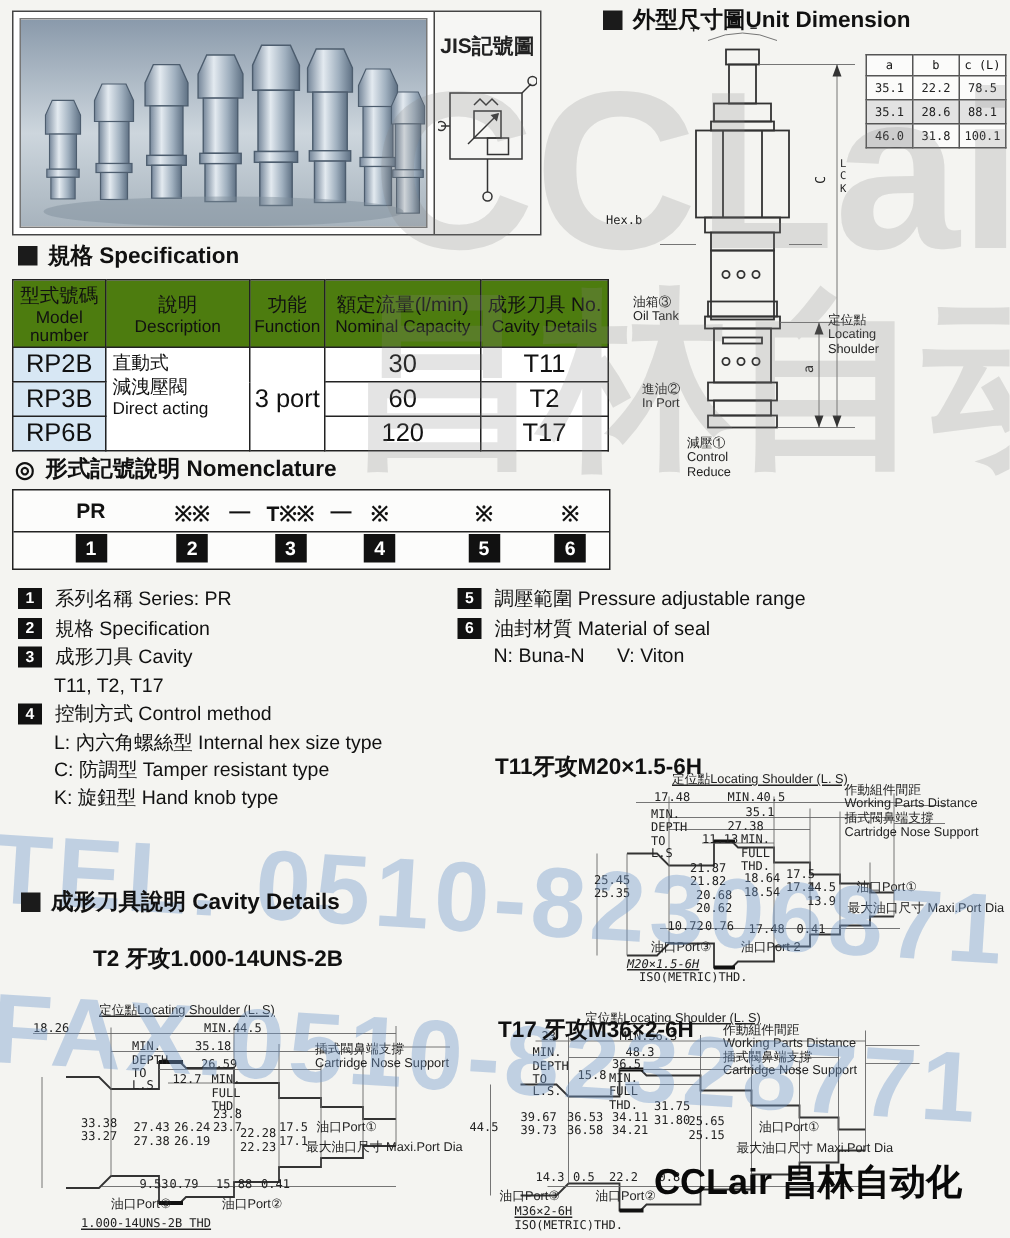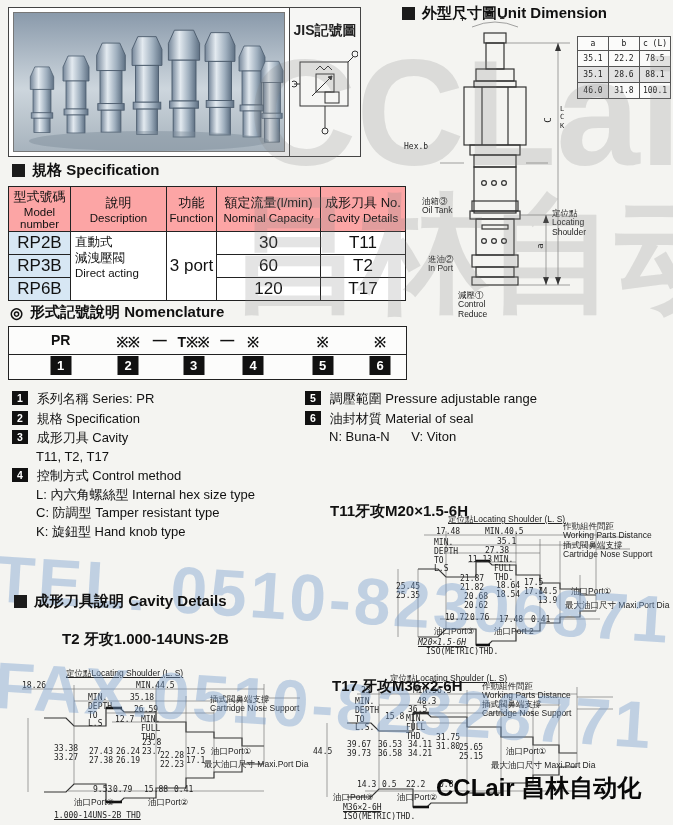--- a/index.html
+++ b/index.html
@@ -19,21 +19,21 @@
   .photo-box{left:8px;top:7px;width:351px;height:148px;border:1px solid #444;background:#fff;
              display:flex;z-index:2;}
   .photo-img{flex:1 1 auto;margin:4px;border:1px solid #777;overflow:hidden;}
   .jis-panel{width:70px;flex:0 0 auto;border-left:1px solid #444;background:#f6f6f4;
              display:flex;flex-direction:column;align-items:center;padding-top:14px;}
   .jis-label{font-size:14px;font-weight:bold;color:#222;}
   
   .spec-table{left:8px;top:186px;z-index:2;border-collapse:collapse;table-layout:fixed;
               background:#fff;}
   .spec-table th,.spec-table td{border:1.5px solid #222;text-align:center;padding:1px 2px;}
-  .spec-table th{background:#fca5a5;font-weight:normal;}
+  .spec-table th{background:#4d7c0f;font-weight:normal;}
   .spec-table .cn{font-size:13px;display:block;}
   .spec-table .en{font-size:11.5px;display:block;}
   .spec-table td{font-size:17px;}
   .spec-table td.model{background:#d7e7f4;}
   .spec-table td.desc{text-align:left;vertical-align:top;padding:3px 4px;font-size:12.5px;line-height:1.25;}
   .udim-table{left:577px;top:36px;z-index:2;border-collapse:collapse;background:#fbfbfa;
               font-family:"DejaVu Sans Mono",monospace;}
   .udim-table th,.udim-table td{border:1px solid #555;text-align:center;font-weight:normal;}
   .udim-table .ttl{font-size:8.5px;line-height:1.15;padding:2px 2px;}
   .udim-table th{font-size:8px;padding:2px 0;}

